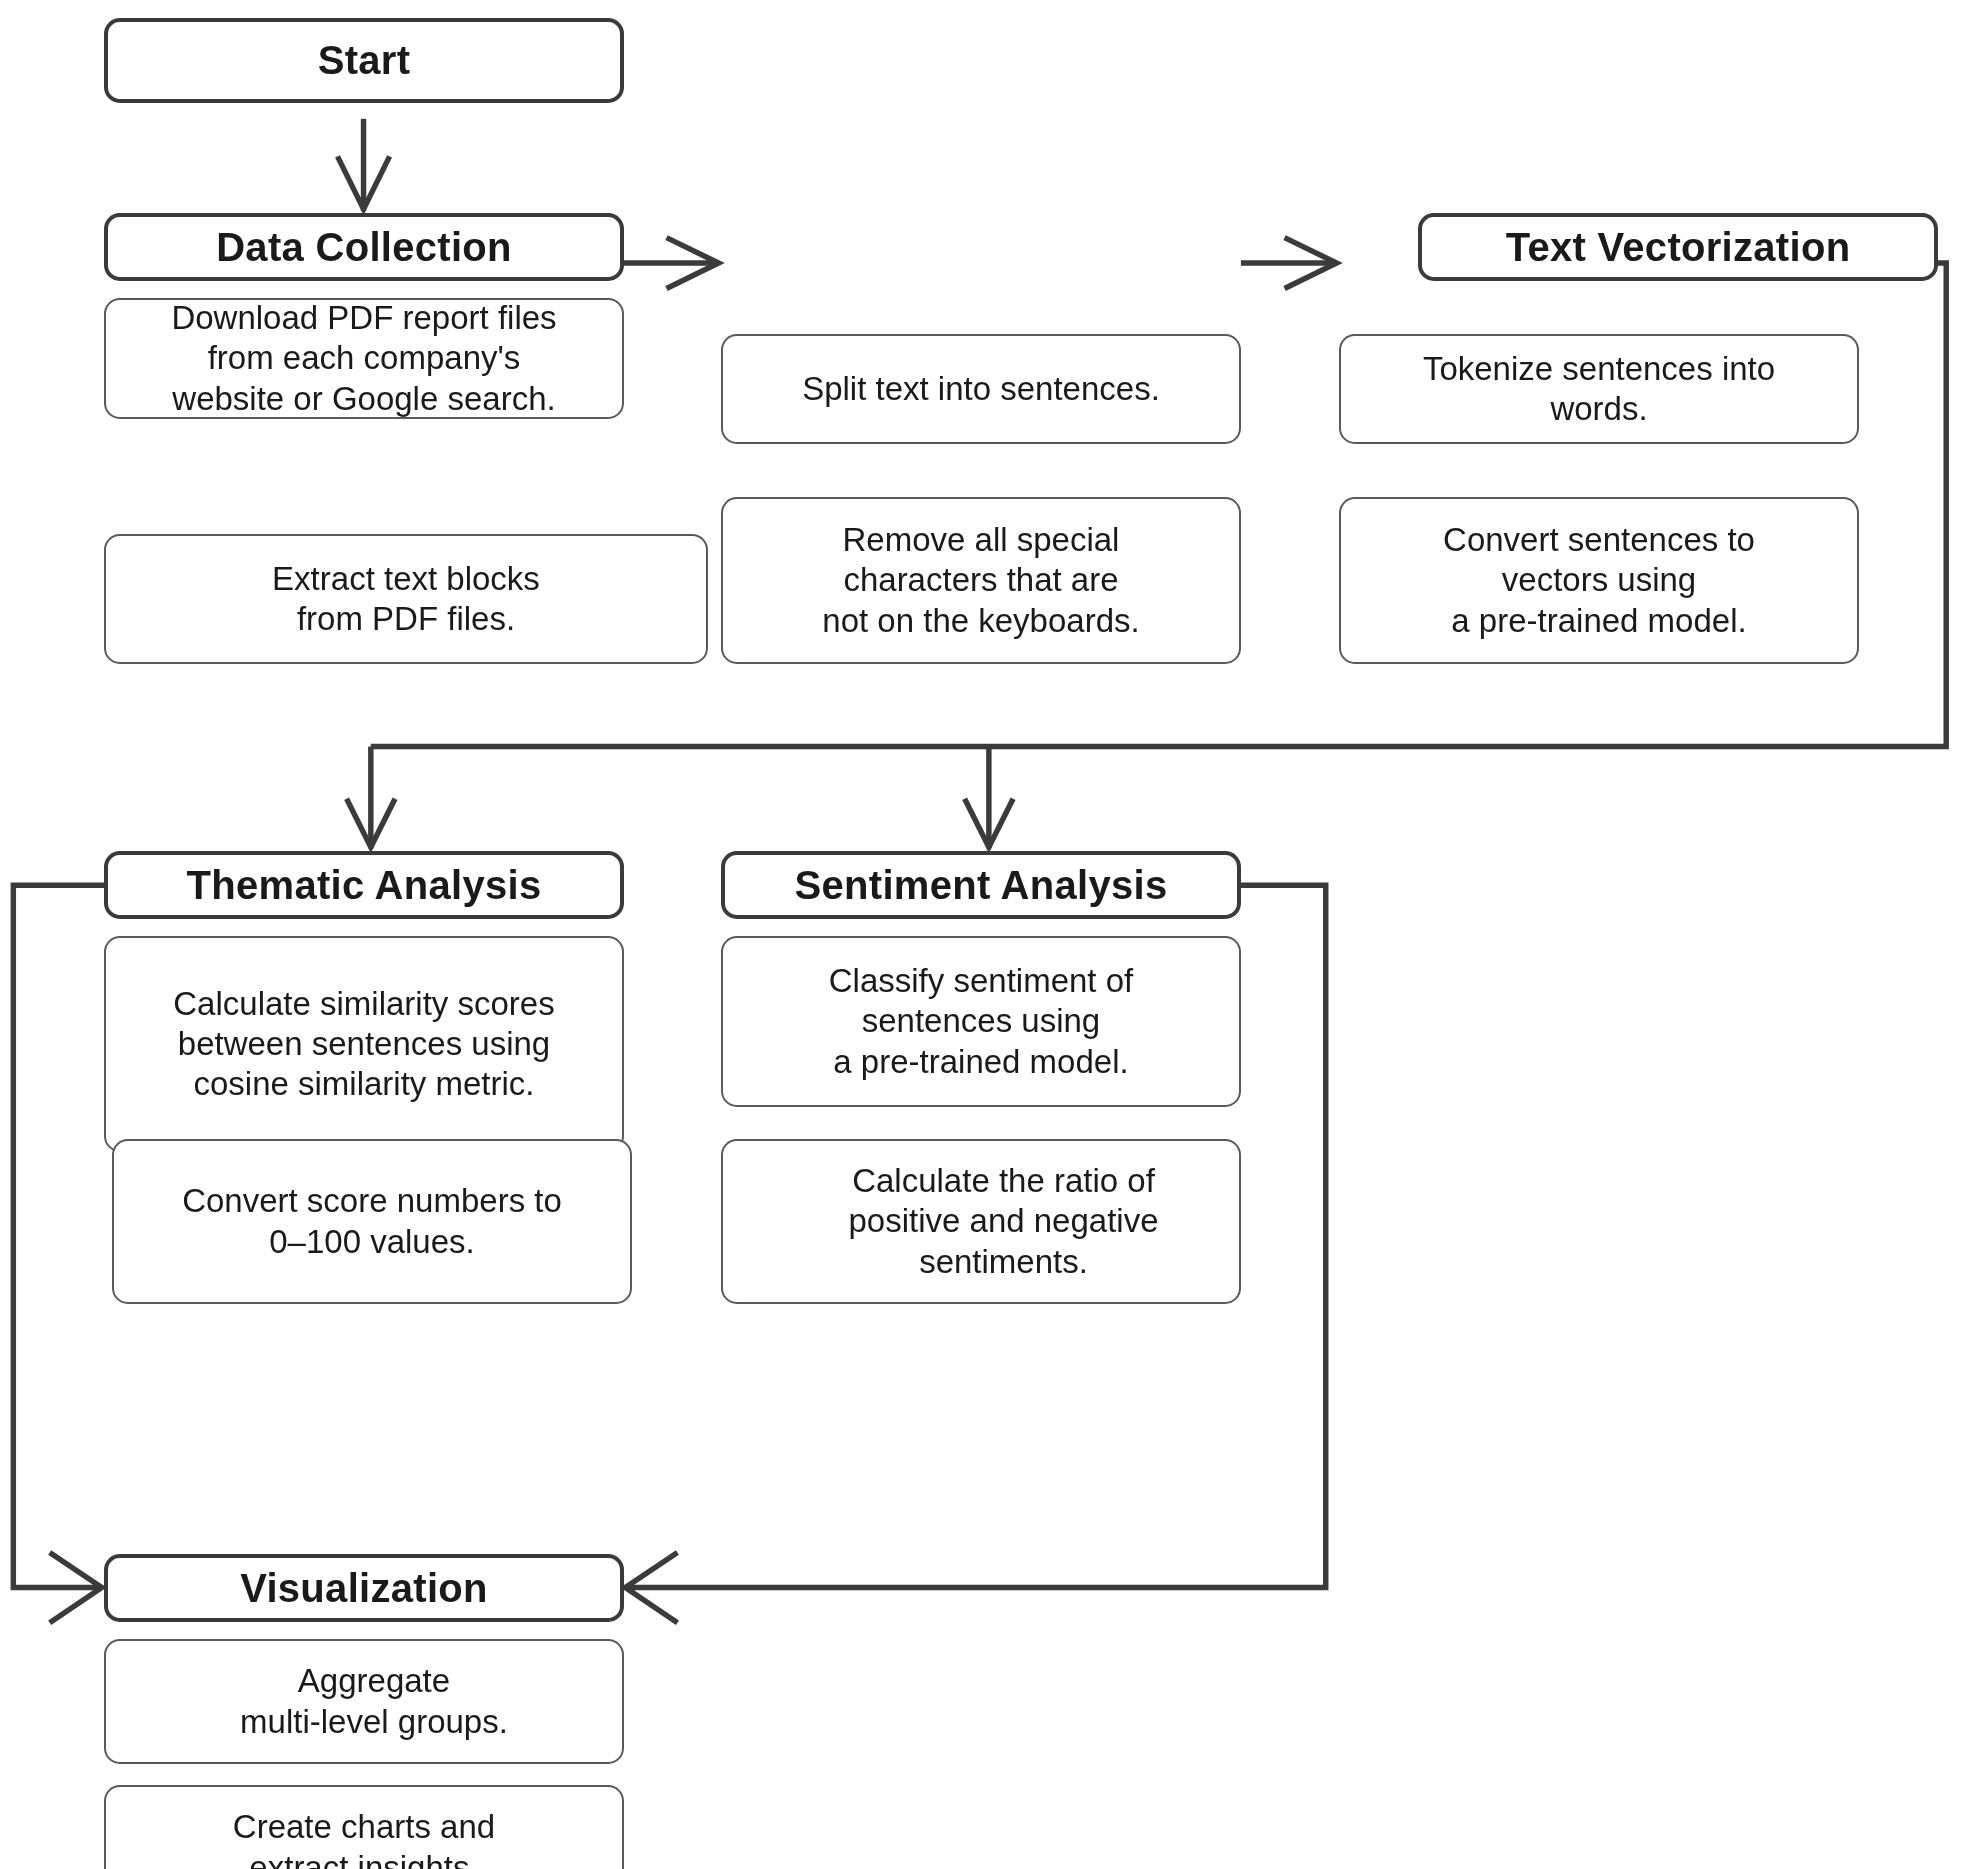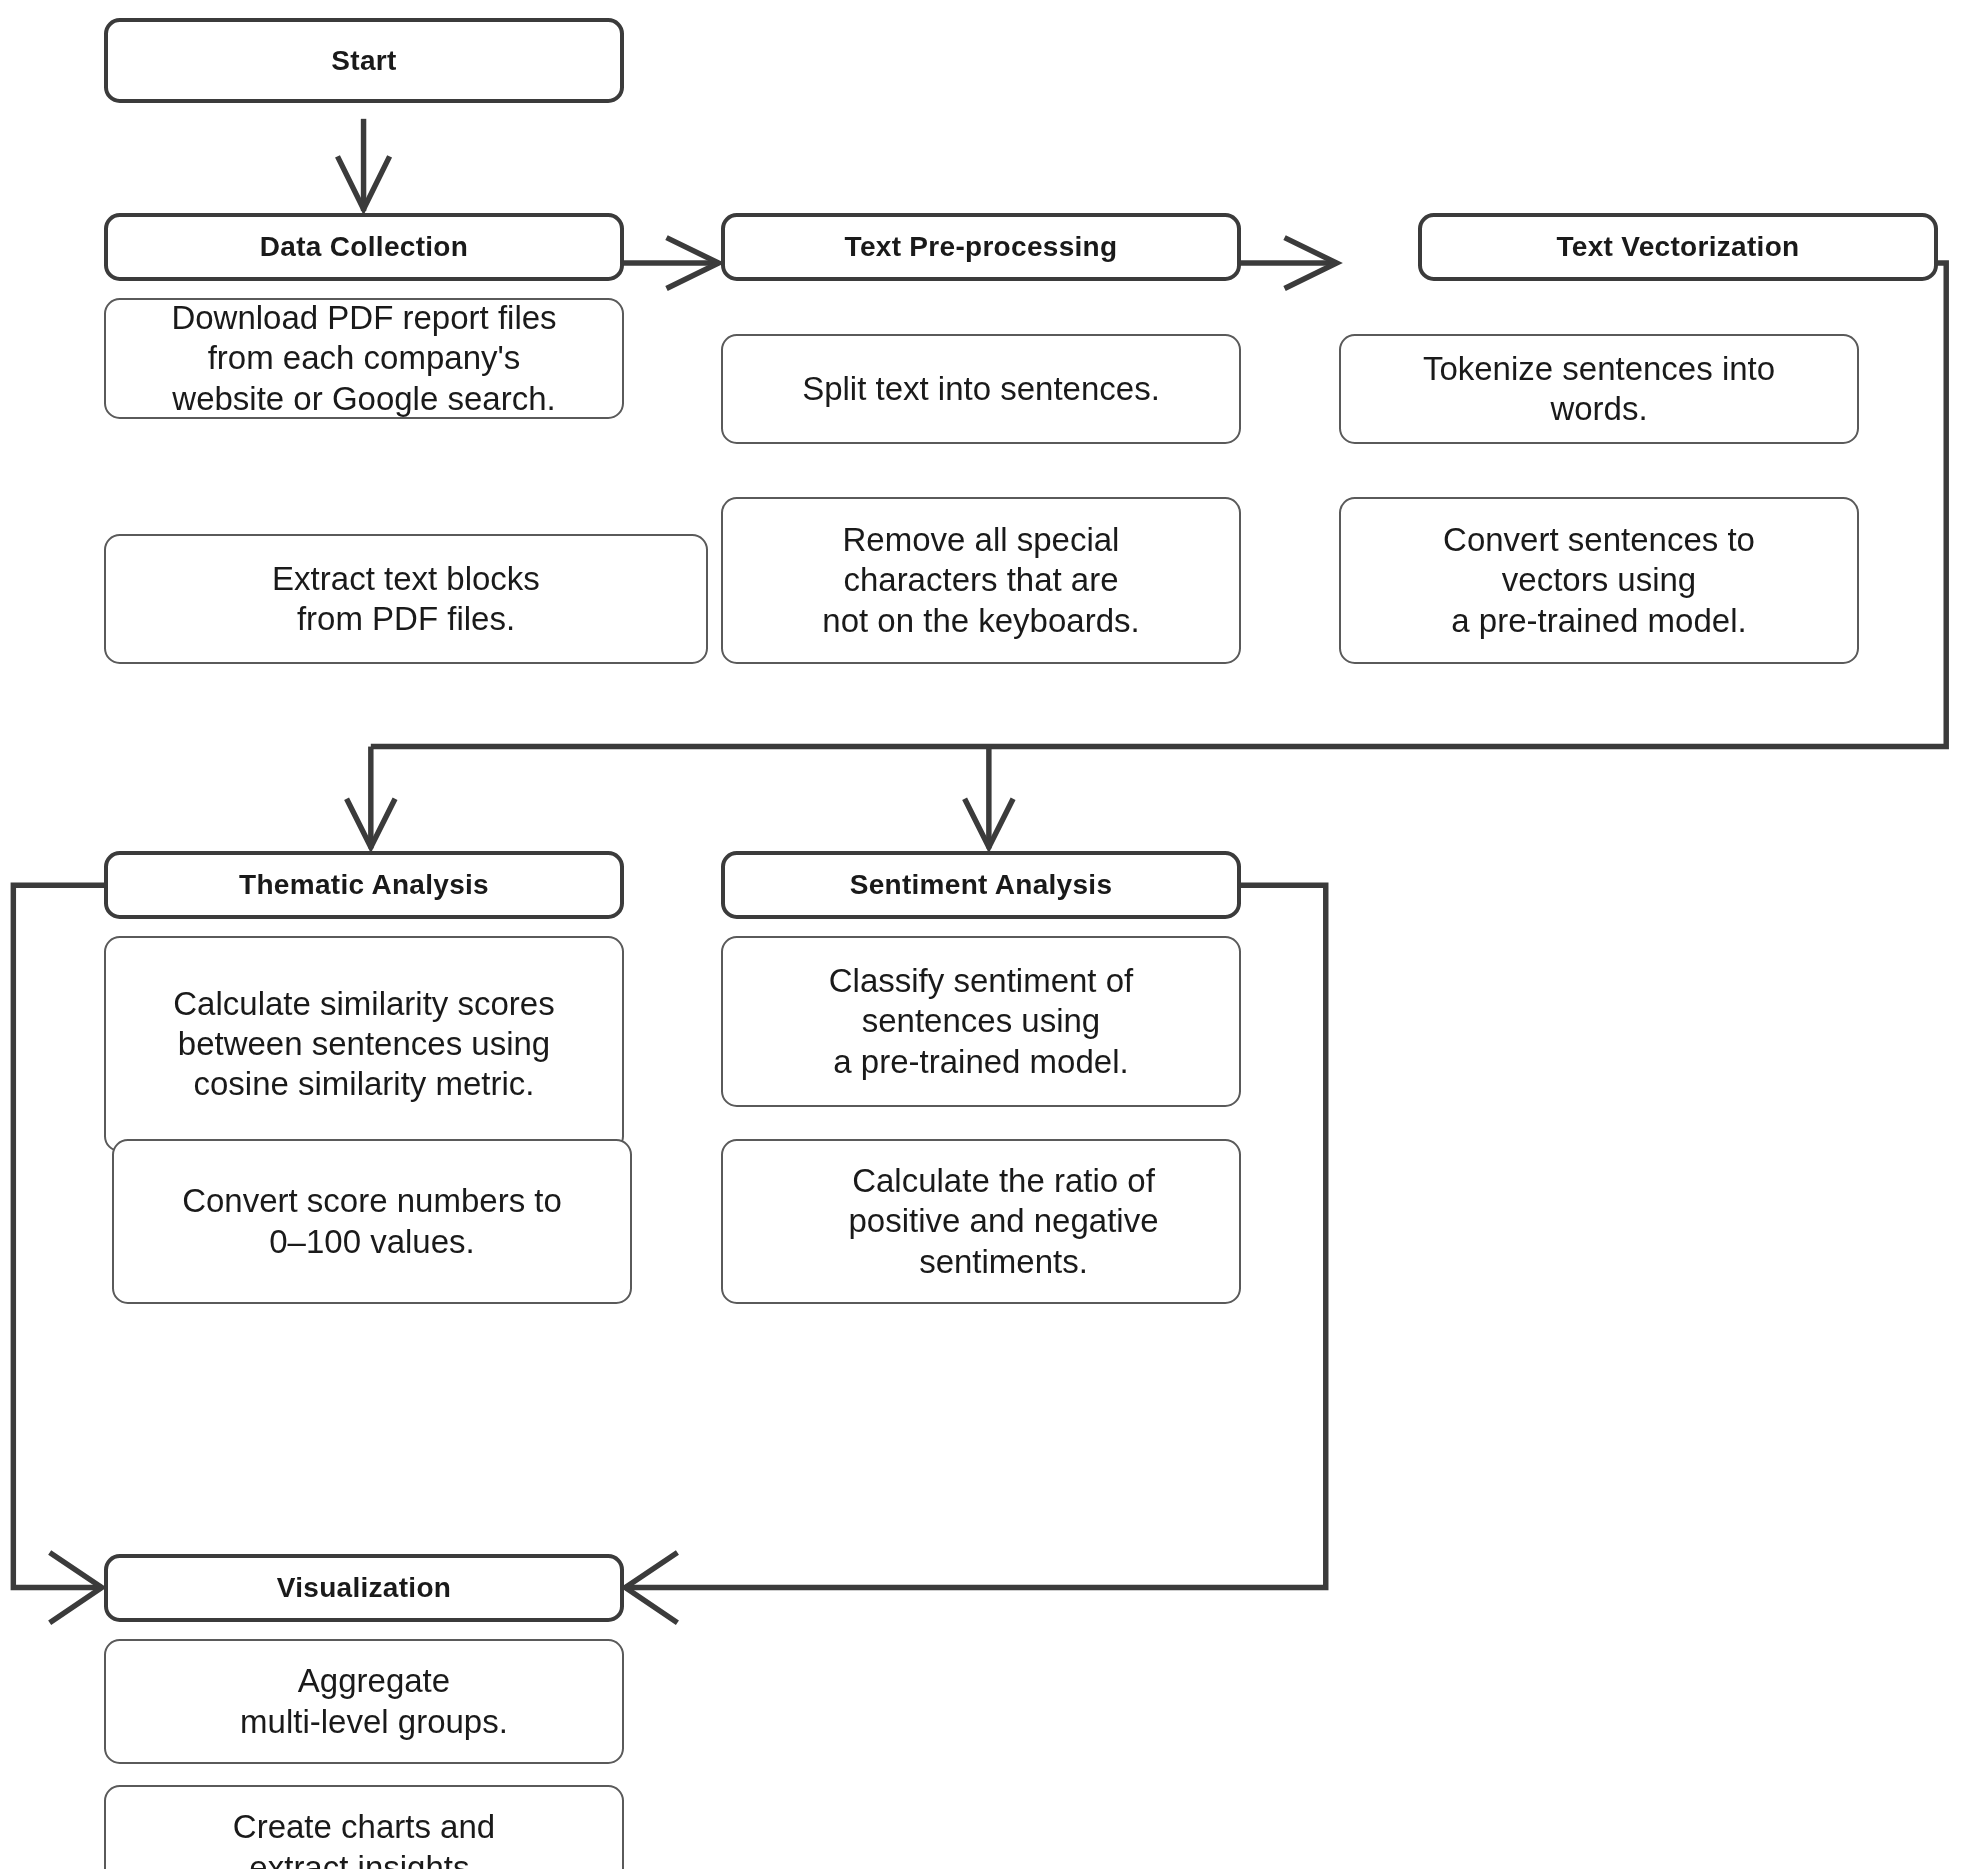--- a/index.html
+++ b/index.html
@@ -22,21 +22,21 @@
     border-radius:15.8px;
     display:flex;
     align-items:center;
     justify-content:center;
     text-align:center;
     color:#1a1a1a;
   }
   .node.stage{
     border:4.2px solid #3b3b3b;
     font-weight:bold;
-    font-size:28px;
+    font-size:40px;
     letter-spacing:0.3px;
   }
   .node.step{
     border:2.4px solid #5a5a5a;
     font-weight:normal;
     font-size:33px;
     line-height:1.22;
   }
   .node .txt{
     display:block;
@@ -104,23 +104,20 @@
   <div class="node step" style="left:104px;top:298px;width:520px;height:121px;">
     <span class="txt">Download PDF report files
 from each company's
 website or Google search.</span>
   </div>
   <div class="node step" style="left:104px;top:534px;width:604px;height:130px;">
     <span class="txt">Extract text blocks
 from PDF files.</span>
   </div>
 
-  <div class="node stage" style="left:721px;top:213px;width:520px;height:68px;">
-    <span class="txt">Text Pre-processing</span>
-  </div>
   <div class="node step" style="left:721px;top:334px;width:520px;height:110px;">
     <span class="txt">Split text into sentences.</span>
   </div>
   <div class="node step" style="left:721px;top:497px;width:520px;height:167px;">
     <span class="txt">Remove all special
 characters that are
 not on the keyboards.</span>
   </div>
 
   <div class="node stage" style="left:1418px;top:213px;width:520px;height:68px;">

